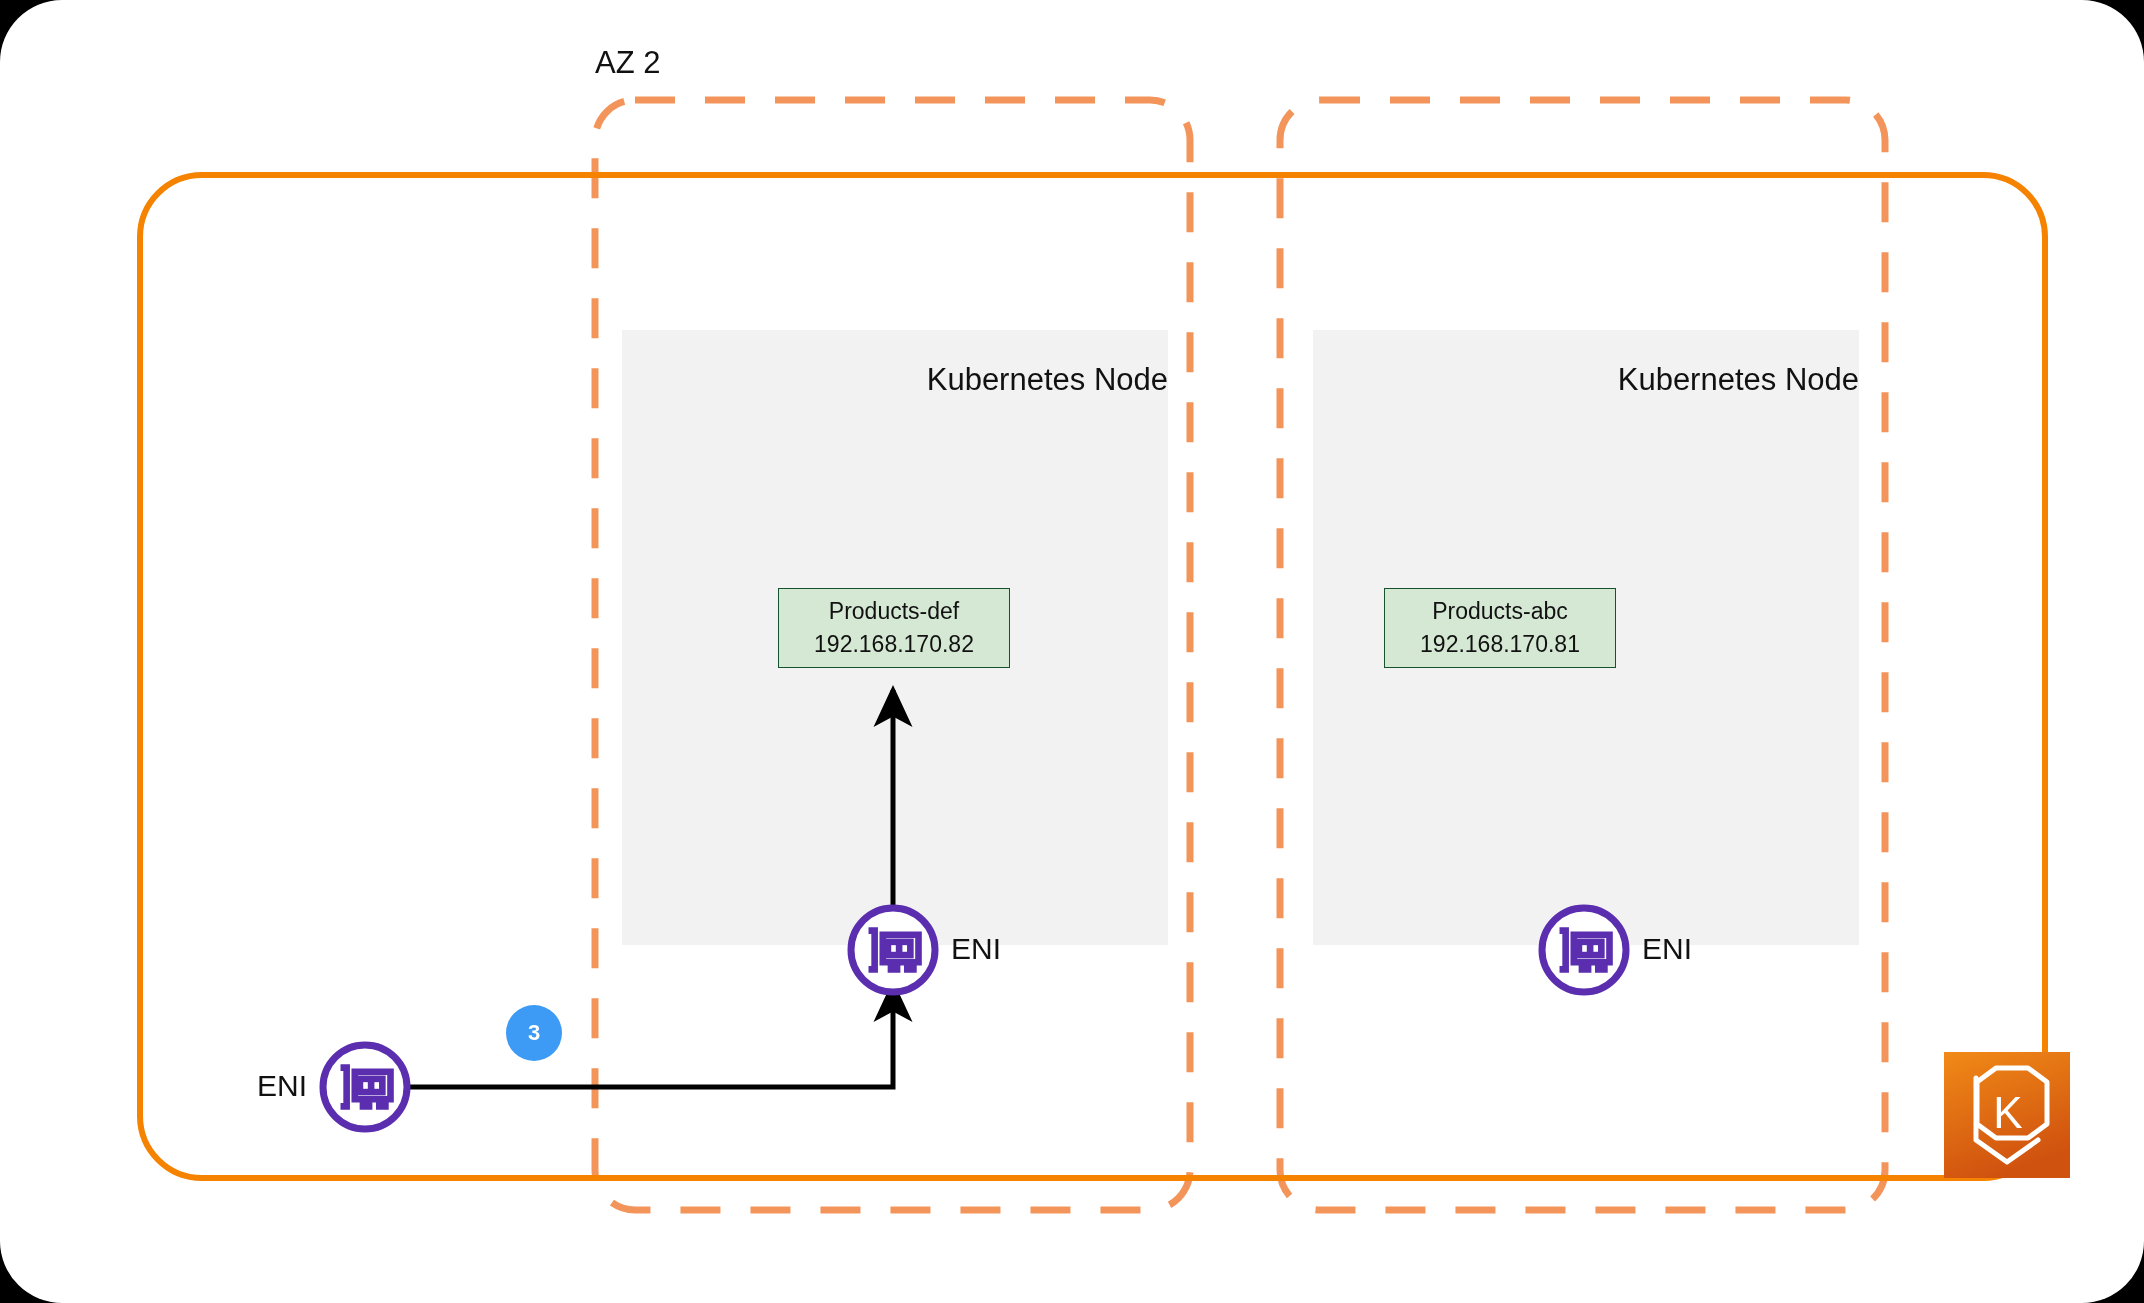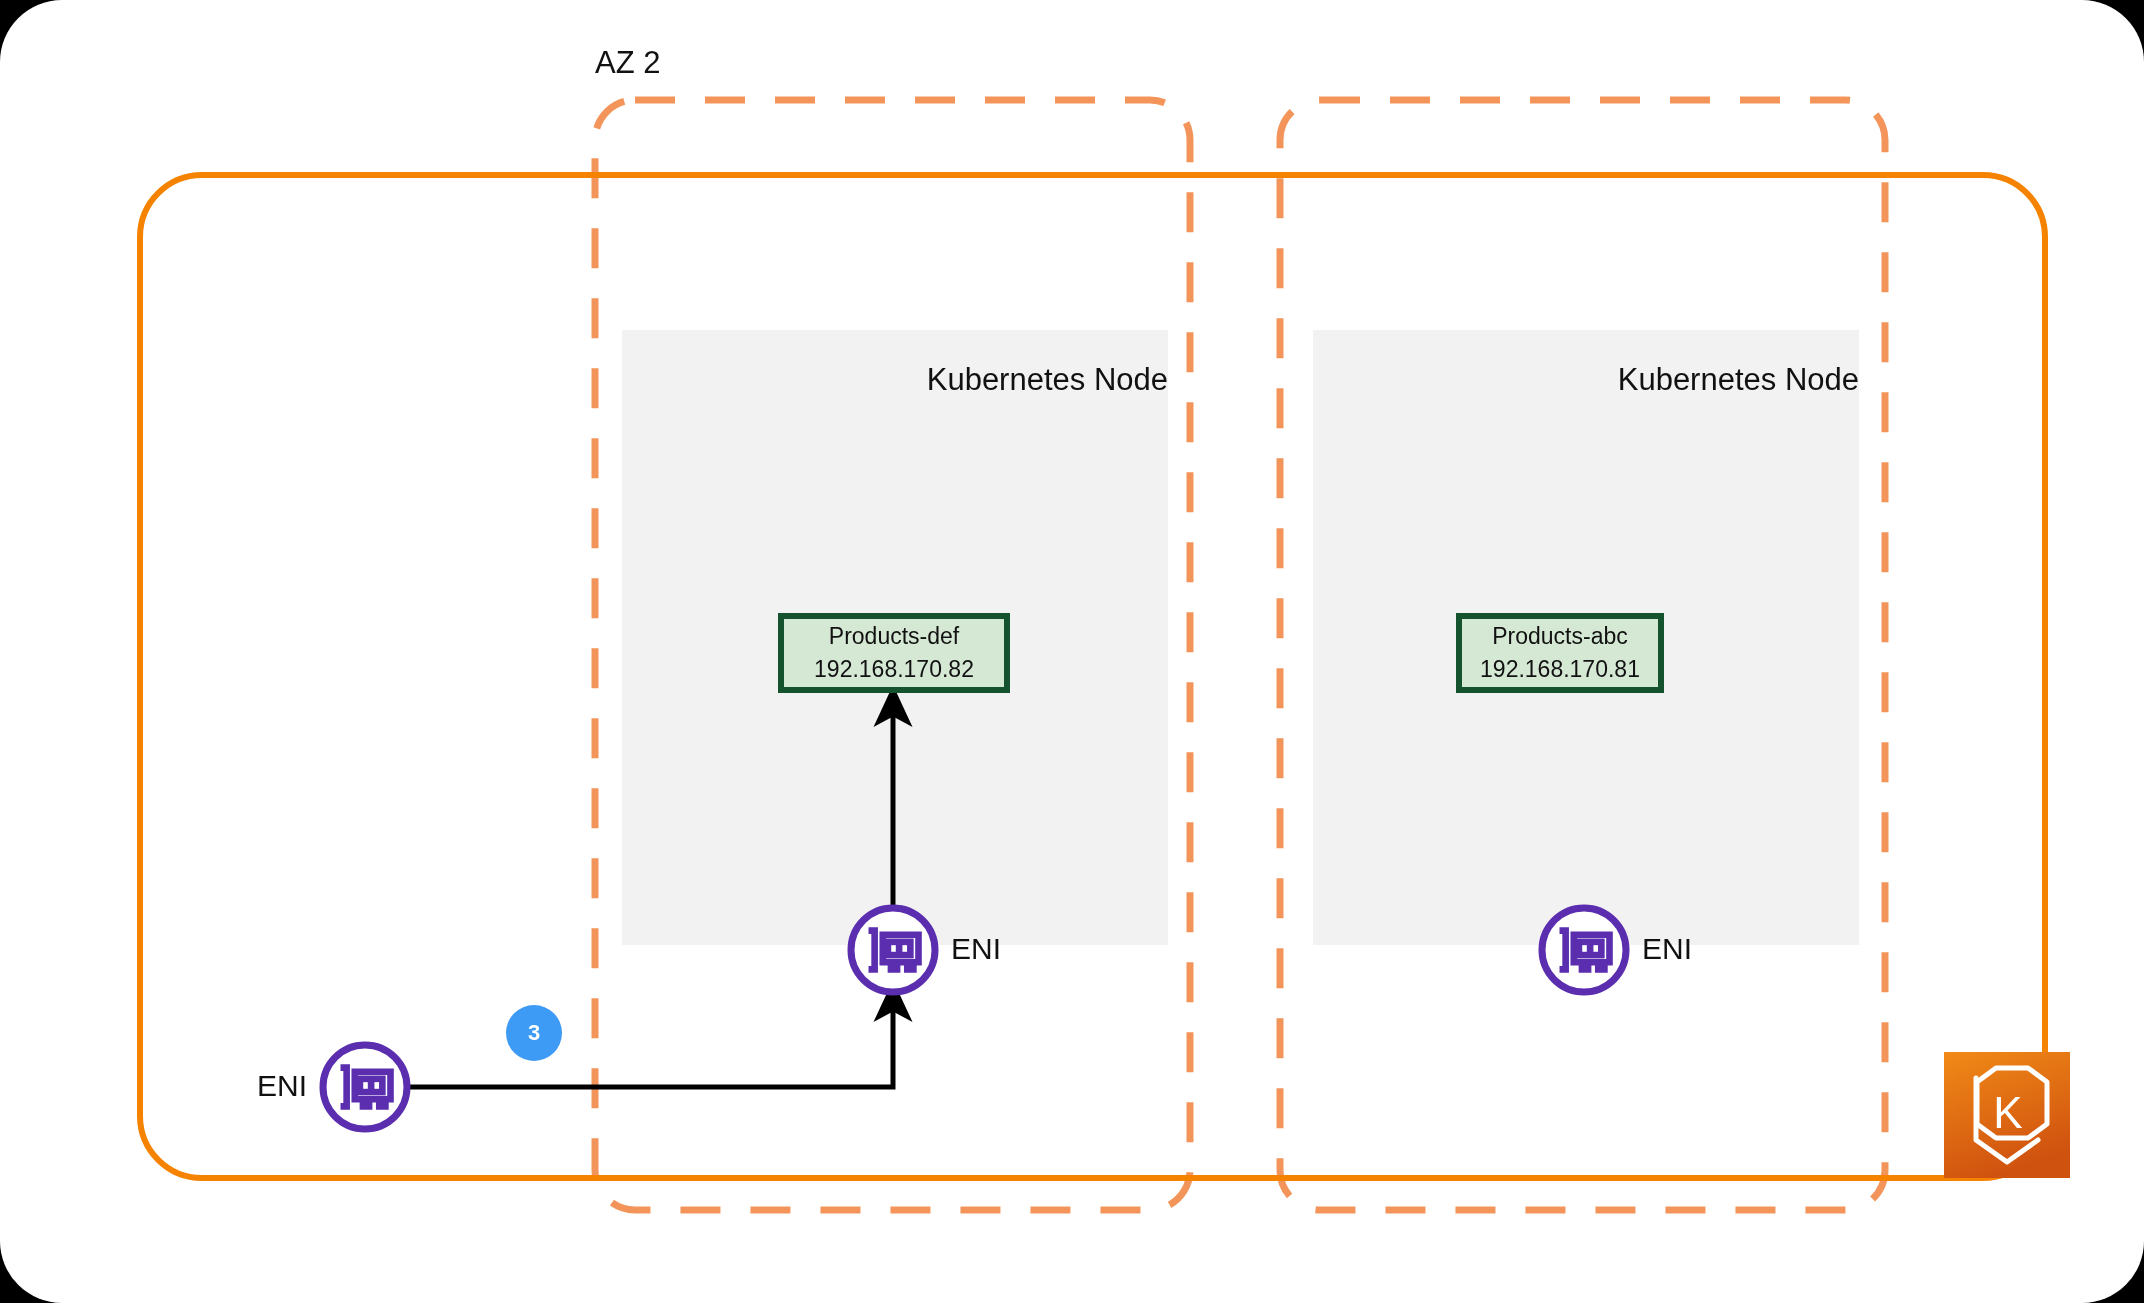--- a/index.html
+++ b/index.html
@@ -57,28 +57,27 @@
     top: 32px;
     text-align: right;
     font-size: 31px;
     color: #111111;
     font-family: "Liberation Sans", sans-serif;
   }
   
   .pod-box {
     position: absolute;
     background: #D5E8D4;
-    border: 6px solid #14532d;
+    border: 1px solid #14532d;
     box-sizing: border-box;
     display: flex;
     flex-direction: column;
     align-items: center;
     justify-content: center;
     line-height: 1.42;
-    margin-top: 25px;
   }
   .pod-name, .pod-ip {
     font-size: 23px;
     color: #111111;
     font-family: "Liberation Sans", sans-serif;
     white-space: nowrap;
   }
   
   .eni {
     position: absolute;
@@ -189,21 +188,21 @@
     </svg>
 
     <div class="az-label" style="left:595px; top:45px; width:595px;">AZ 2</div>
 
 
     <div class="pod-box" style="left:778px; top:588px; width:232px; height:80px;">
       <div class="pod-name">Products-def</div>
       <div class="pod-ip">192.168.170.82</div>
     </div>
 
-    <div class="pod-box" style="left:1456px; top:588px; width:208px; height:80px;">
+    <div class="pod-box" style="left:1384px; top:588px; width:232px; height:80px;">
       <div class="pod-name">Products-abc</div>
       <div class="pod-ip">192.168.170.81</div>
     </div>
 
     <div class="eni" style="left:365px; top:1087px;">
       <span class="eni-label left">ENI</span>
     </div>
 
     <div class="eni" style="left:893px; top:950px;">
       <span class="eni-label right">ENI</span>

